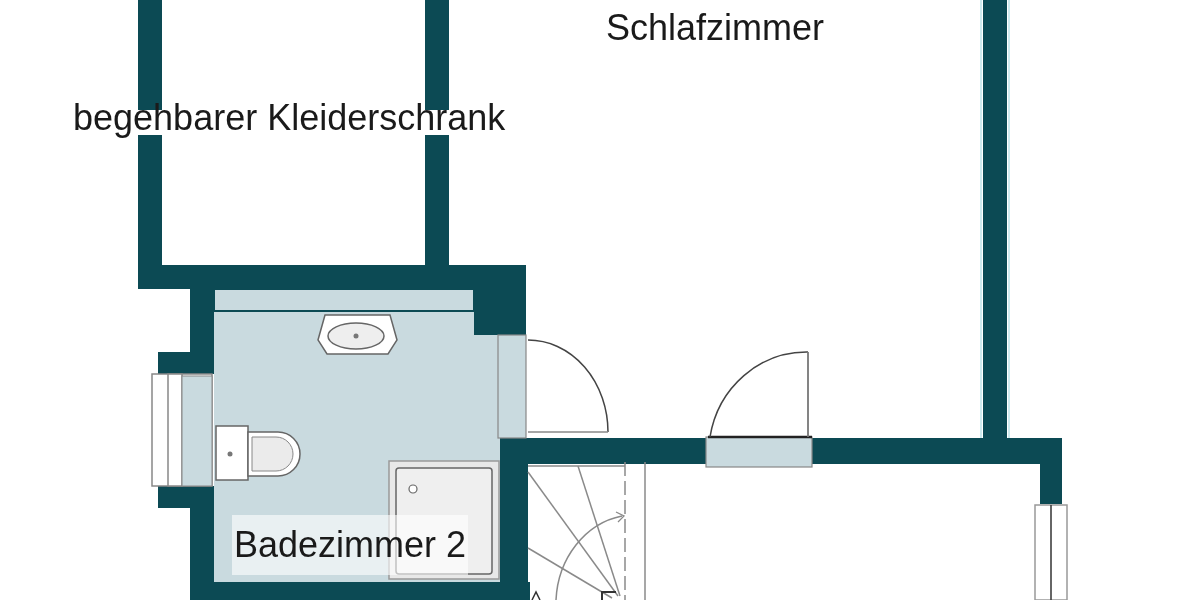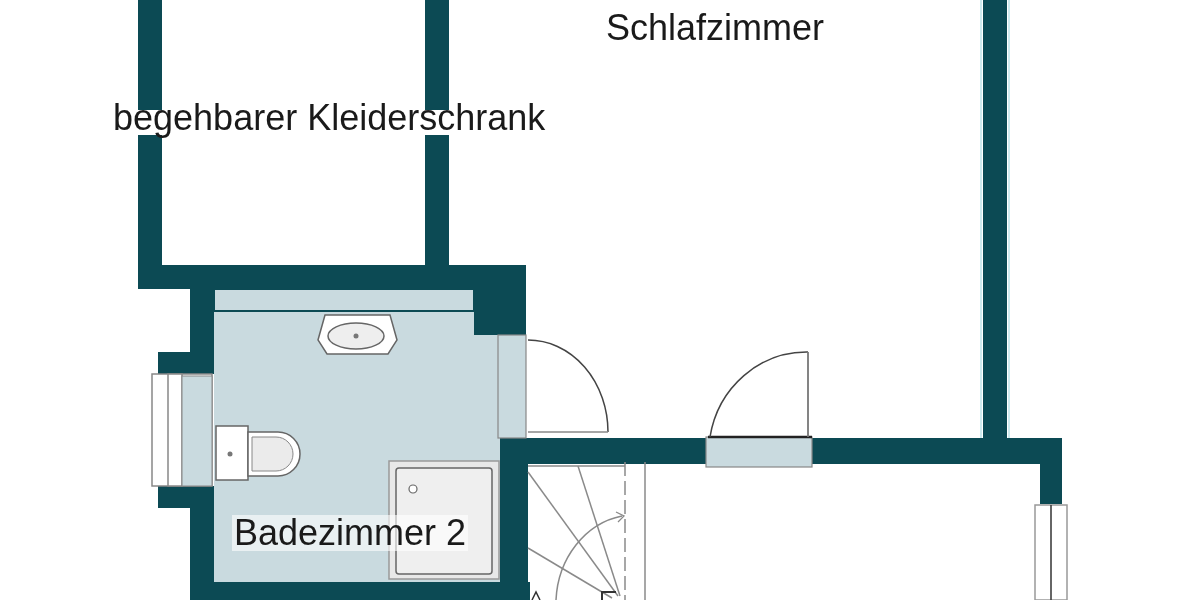--- a/index.html
+++ b/index.html
@@ -110,15 +110,15 @@
     <path d="M602 600 L602 592 L616 592" stroke="#333" stroke-width="2"></path>
     <path d="M532 600 L536 592 L540 600" stroke="#333" stroke-width="1.5"></path>
   </g>
 
   <g fill="none" stroke="#999" stroke-width="1.5">
     <rect x="1035" y="505" width="32" height="95" fill="#ffffff"></rect>
     <line x1="1051" y1="505" x2="1051" y2="600" stroke="#333" stroke-width="1.5"></line>
   </g>
 </svg>
 
-<div class="label" style="left:73px; top:100px;margin-left:40px;">begehbarer Kleiderschrank</div>
+<div class="label" style="left:73px; top:100px;">begehbarer Kleiderschrank</div>
 <div class="label" style="left:606px; top:10px;">Schlafzimmer</div>
-<div class="label" style="left:232px; top:515px; background:rgba(255,255,255,0.6); padding:0 2px;">Badezimmer 2</div>
+<div class="label" style="left:232px; top:515px; background:rgba(255,255,255,0.6); padding:12px 2px;">Badezimmer 2</div>
 
 </body></html>

